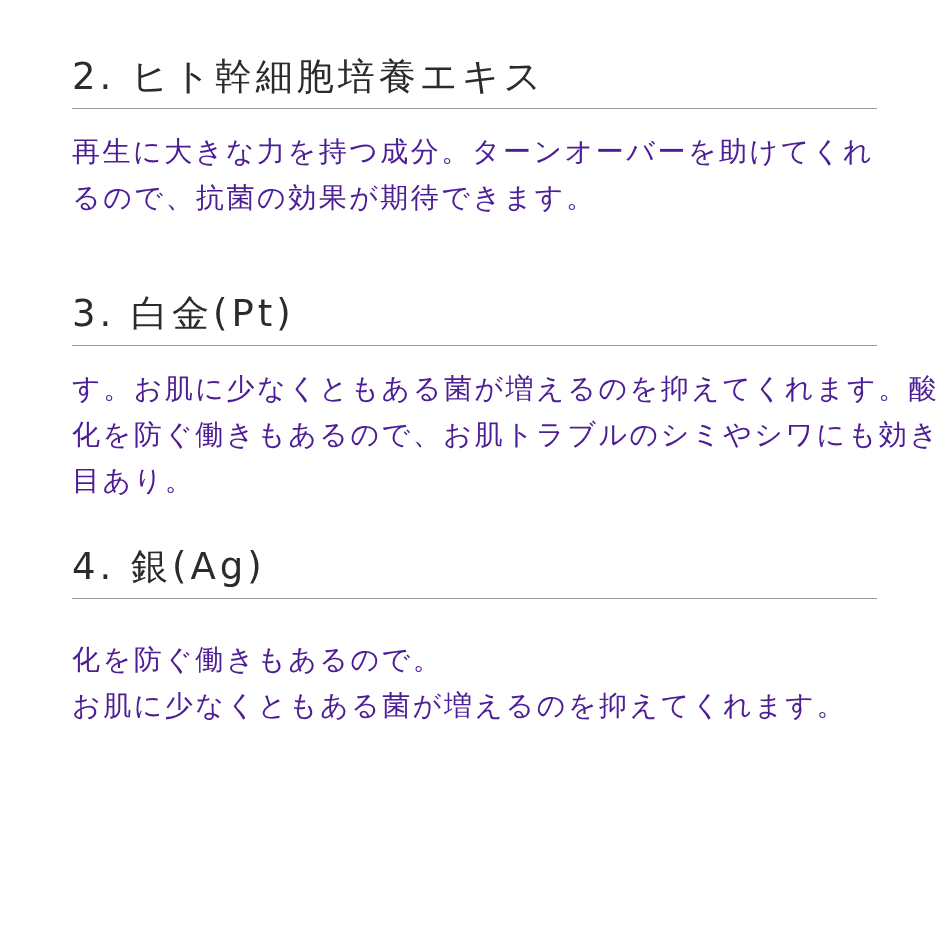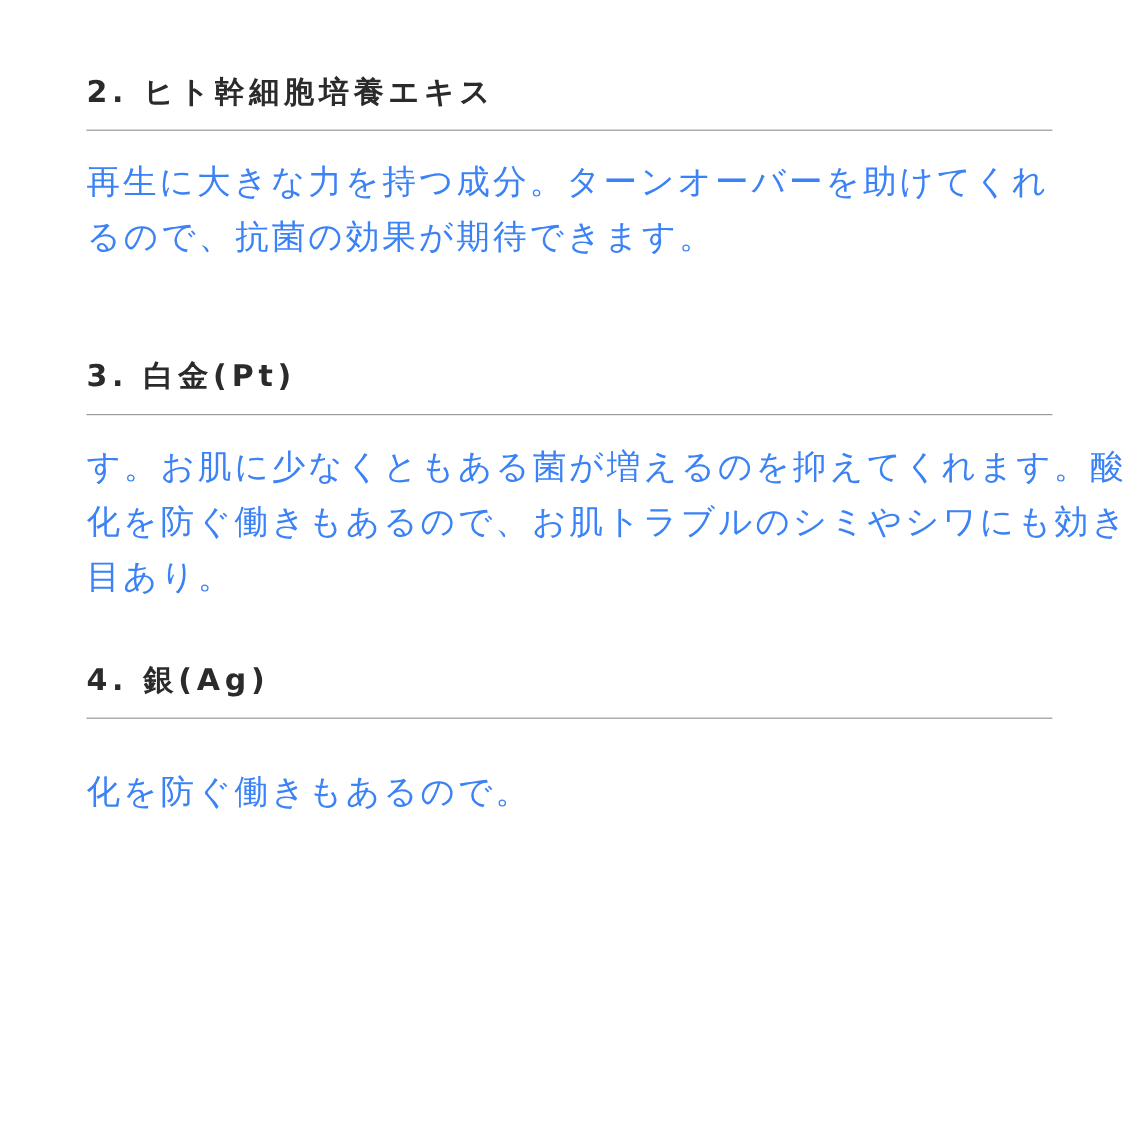--- a/index.html
+++ b/index.html
@@ -18,39 +18,39 @@
     box-sizing: border-box;
     width: 949px;
     height: 950px;
     padding: 58px 72px 0 72px;
   }
   .sec {
     margin: 0;
   }
   .heading {
     margin: 0;
-    font-size: 25px;
+    font-size: 37px;
     line-height: 37px;
-    font-weight: 700;
+    font-weight: 400;
     letter-spacing: 4px;
     color: #2b2b2b;
     white-space: nowrap;
   }
   .divider {
     height: 0;
     border: none;
     border-top: 1px solid #9a9a9a;
     margin: 13px 0 0 0;
   }
   .body {
     margin: 20px 0 0 0;
     font-size: 28px;
     line-height: 46px;
     letter-spacing: 2.5px;
-    color: #3b82f6;
+    color: #4c1d95;
   }
   .body .line {
     display: block;
     white-space: nowrap;
   }
   .sec-2 { margin-top: 74px; }
   .sec-3 { margin-top: 44px; }
   .sec-3 .body { margin-top: 38px; }
 </style>
 </head>
@@ -75,16 +75,17 @@
       <span class="line">化を防ぐ働きもあるので、お肌トラブルのシミやシワにも効き</span>
       <span class="line">目あり。</span>
     </p>
   </section>
 
   <section class="sec sec-3">
     <h2 class="heading">4. 銀(Ag)</h2>
     <hr class="divider">
     <p class="body">
       <span class="line">化を防ぐ働きもあるので。</span>
+      <span class="line">お肌に少なくともある菌が増えるのを抑えてくれます。</span>
     </p>
   </section>
 
 </div>
 
 </body></html>

